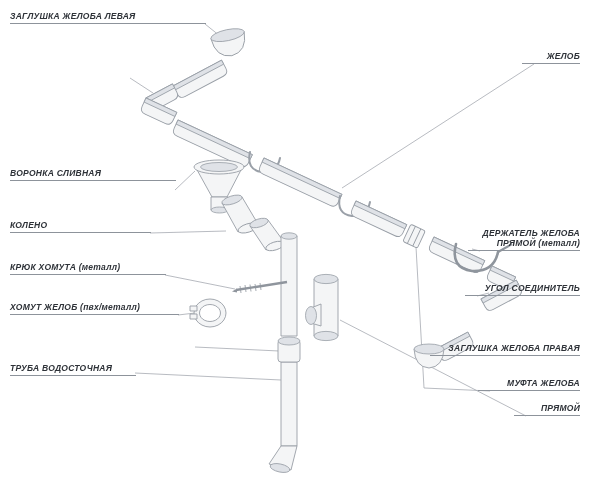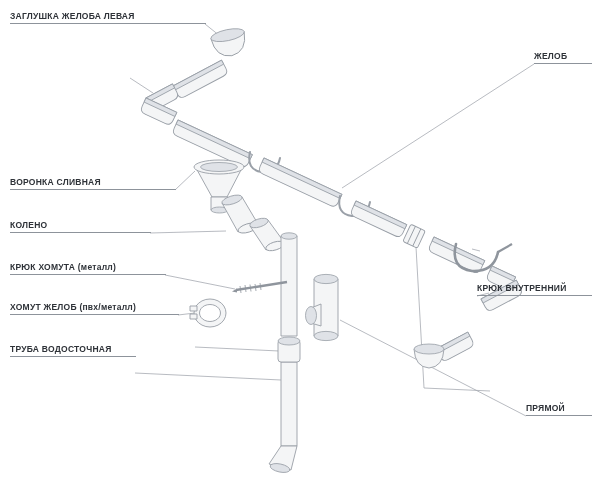--- a/index.html
+++ b/index.html
@@ -1,22 +1,22 @@
 <!DOCTYPE html>
 <html><head>
 <meta charset="utf-8">
 <style>
   html,body{margin:0;padding:0;background:#fff;}
   .stage{position:relative;width:600px;height:504px;background:#ffffff;overflow:hidden;
          font-family:"Liberation Sans",sans-serif;}
   .stage svg{position:absolute;left:0;top:0;}
   .lbl{position:absolute;font-size:8.5px;font-weight:bold;letter-spacing:.25px;color:#2e3238;
-       line-height:10px;padding-bottom:2px;border-bottom:1px solid #8d939b;white-space:nowrap;}
+       line-height:10px;padding-bottom:2px;border-bottom:1px solid #8d939b;white-space:nowrap;font-style:italic;}
   .lbl.left{left:10px;text-align:left;}
-  .lbl.right{right:8px;text-align:left;}
+  .lbl.right{right:20px;text-align:right;}
   .lbl.wrap{white-space:normal;}
   
   .part{fill:#f4f5f6;stroke:#989ea6;stroke-width:.9;stroke-linejoin:round;}
   .inner{fill:#dfe2e7;stroke:#989ea6;stroke-width:.8;}
   .leader{fill:none;stroke:#a6aab1;stroke-width:.8;}
   .strap{stroke:#9aa0a8;stroke-width:2;fill:none;stroke-linecap:round;}
   .strap2{stroke:#8f959d;stroke-width:2.6;fill:none;stroke-linecap:round;}
   .thin{stroke:#8f959d;stroke-width:.8;fill:none;}
 </style>
 </head>
@@ -161,23 +161,26 @@
     </g>
 
     <g>
       <path d="M236,290 L287,282" stroke="#8f959d" stroke-width="2.4" fill="none"></path>
       <path class="thin" d="M240,286 L241,293 M245,285 L246,292 M250,284.5 L251,291.5 M255,284 L256,291 M260,283 L261,290"></path>
       <path d="M232,291.5 L237,288.5 L237,292.5 Z" fill="#8f959d"></path>
     </g>
   </svg>
 
   <div class="lbl left" style="top:11px;width:196px">ЗАГЛУШКА ЖЕЛОБА ЛЕВАЯ</div>
-  <div class="lbl left" style="top:177px;width:166px">ВОРОНКА СЛИВНАЯ</div>
+  <div class="lbl left" style="top:168px;width:166px">ВОРОНКА СЛИВНАЯ</div>
   <div class="lbl left" style="top:262px;width:156px">КРЮК ХОМУТА (металл)</div>
   <div class="lbl left" style="top:220px;width:141px">КОЛЕНО</div>
   <div class="lbl left" style="top:302px;width:169px">ХОМУТ ЖЕЛОБ (пвх/металл)</div>
-  <div class="lbl left" style="top:344px;width:126px">ТРУБА ВОДОСТОЧНАЯ</div>
+  <div class="lbl left" style="top:363px;width:126px">ТРУБА ВОДОСТОЧНАЯ</div>
 
   <div class="lbl right" style="top:51px;width:58px">ЖЕЛОБ</div>
-  <div class="lbl right" style="top:283px;width:115px">КРЮК ВНУТРЕННИЙ</div>
+  <div class="lbl right wrap" style="top:228px;width:112px">ДЕРЖАТЕЛЬ ЖЕЛОБА ПРЯМОЙ (металл)</div>
+  <div class="lbl right" style="top:283px;width:115px">УГОЛ СОЕДИНИТЕЛЬ</div>
+  <div class="lbl right" style="top:343px;width:150px">ЗАГЛУШКА ЖЕЛОБА ПРАВАЯ</div>
+  <div class="lbl right" style="top:378px;width:102px">МУФТА ЖЕЛОБА</div>
   <div class="lbl right" style="top:403px;width:66px">ПРЯМОЙ</div>
 
 </div>
 
 </body></html>

